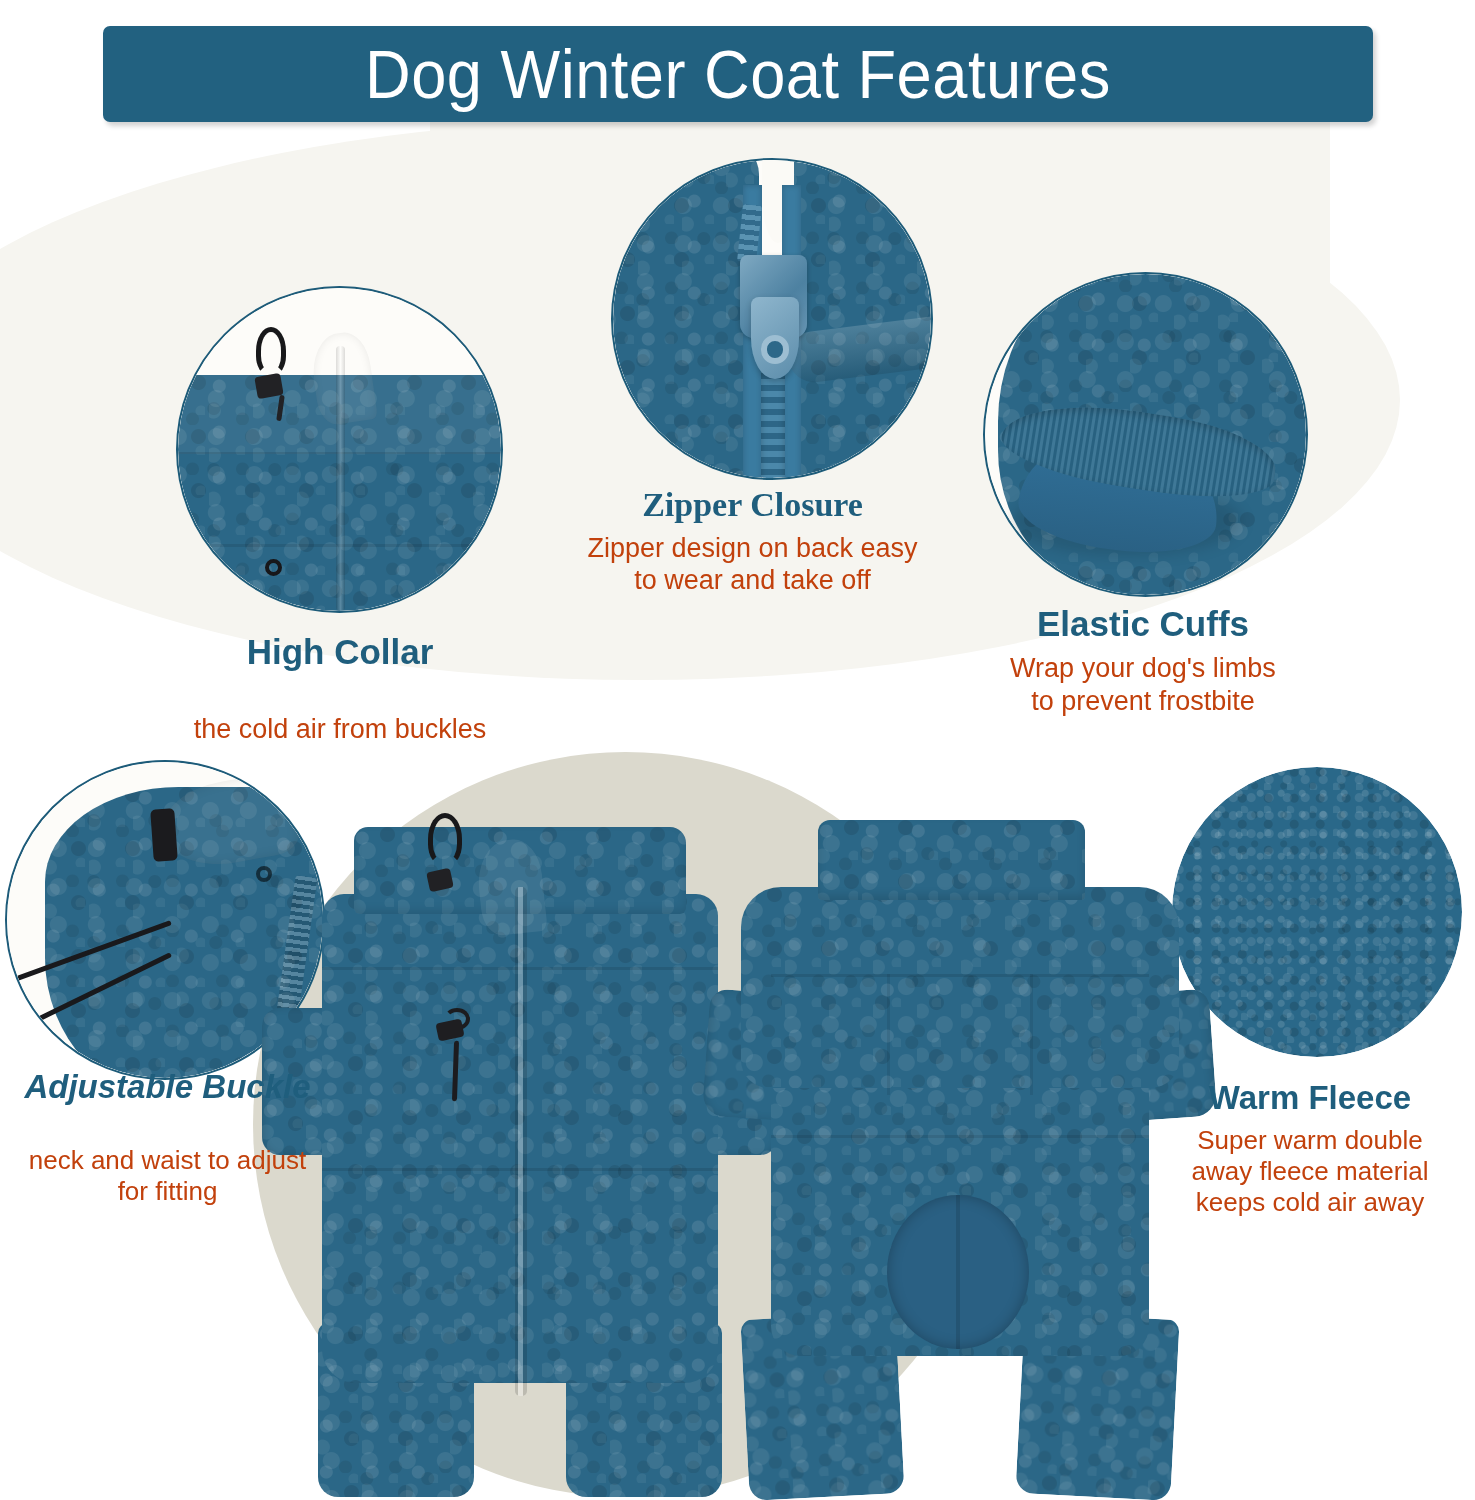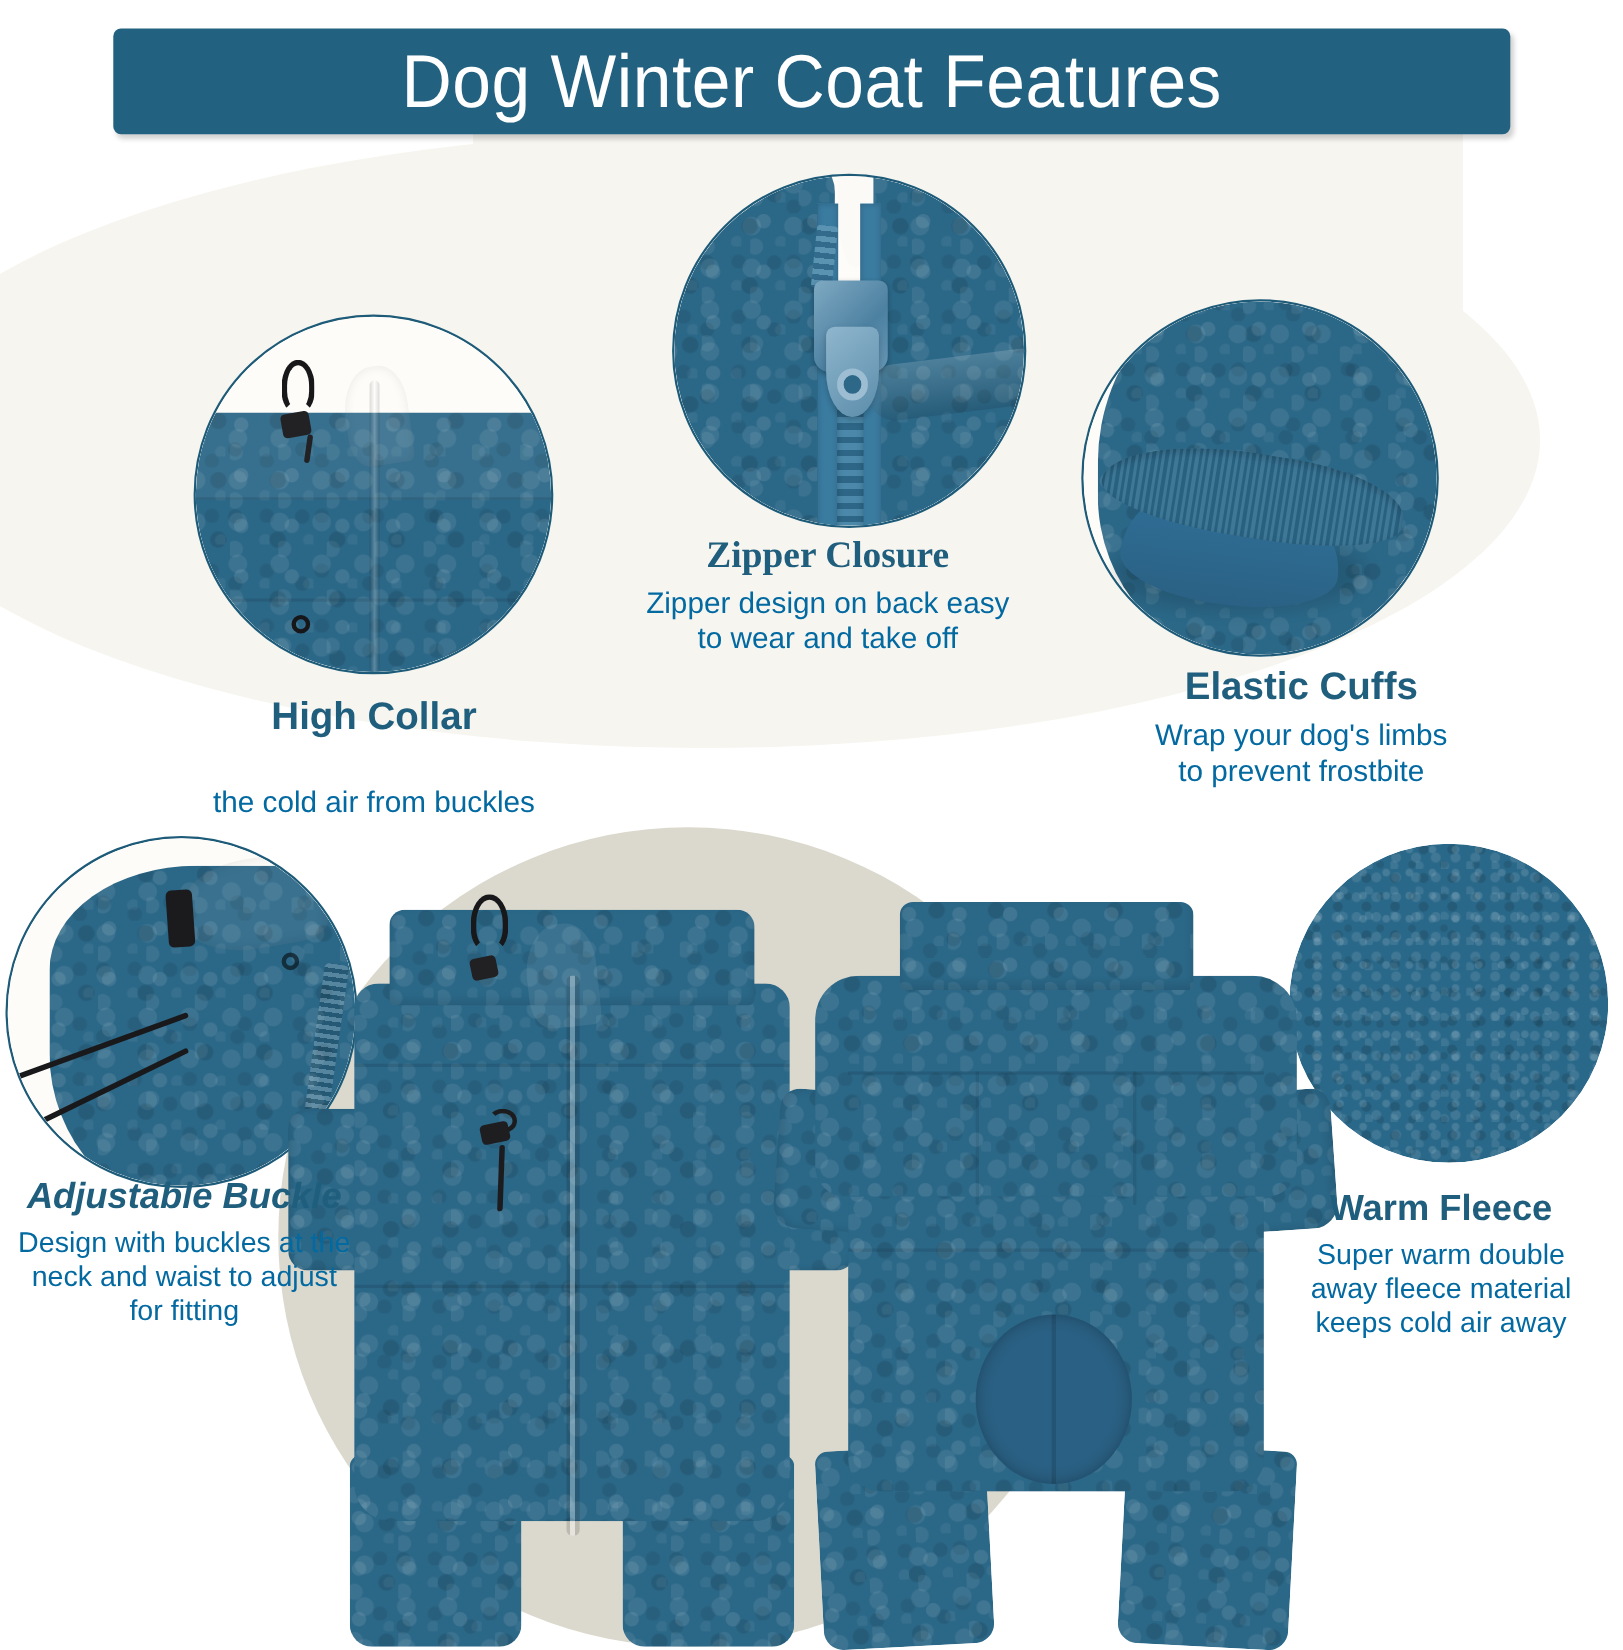--- a/index.html
+++ b/index.html
@@ -314,34 +314,34 @@
   #circle-fleece { left: 1172px; top: 767px; width: 290px; height: 290px; }
 
   
   .feature-caption { position: absolute; text-align: center; }
   .feature-caption .f-title {
     color: #1f5e7d;
     font-weight: bold;
     line-height: 1.15;
   }
   .feature-caption .f-desc {
-    color: #0369a1;
+    color: #c2410c;
     line-height: 1.2;
     margin-top: 8px;
   }
 
   #cap-collar { left: 110px; top: 632px; width: 460px; }
   #cap-collar .f-title { font-size: 35px; }
   #cap-collar .f-desc  { font-size: 27px; }
 
   #cap-zipper { left: 545px; top: 485px; width: 415px; }
   #cap-zipper .f-title { font-size: 34px; font-family: Liberation Serif, serif; }
   #cap-zipper .f-desc  { font-size: 27px; }
 
-  #cap-cuffs { left: 968px; top: 604px; width: 430px; }
+  #cap-cuffs { left: 928px; top: 604px; width: 430px; }
   #cap-cuffs .f-title { font-size: 35px; }
   #cap-cuffs .f-desc  { font-size: 27px; }
 
   #cap-buckle { left: 0px; top: 1068px; width: 335px; }
   #cap-buckle .f-title { font-size: 33px; font-style: italic; }
   #cap-buckle .f-desc  { font-size: 26px; }
 
   #cap-fleece { left: 1145px; top: 1068px; width: 330px; }
   #cap-fleece .f-title { font-size: 33px; margin-top: 11px; }
   #cap-fleece .f-desc  { font-size: 26px; }
@@ -624,21 +624,21 @@
   <div class="f-title">Elastic Cuffs</div>
   <div class="f-desc">
     <span>Wrap your dog's limbs</span><br>
     <span>to prevent frostbite</span>
   </div>
 </div>
 
 <div class="feature-caption" id="cap-buckle">
   <div class="f-title">Adjustable Buckle</div>
   <div class="f-desc">
-    <span>Design with buckles at the</span><br>
+    <br>
     <span>neck and waist to adjust</span><br>
     <span>for fitting</span>
   </div>
 </div>
 
 <div class="feature-caption" id="cap-fleece">
   <div class="f-title">Warm Fleece</div>
   <div class="f-desc">
     <span>Super warm double</span><br>
     <span>away fleece material</span><br>

